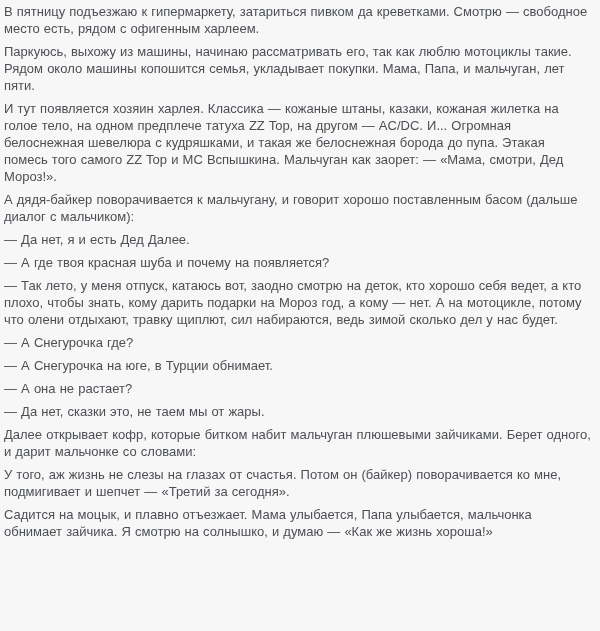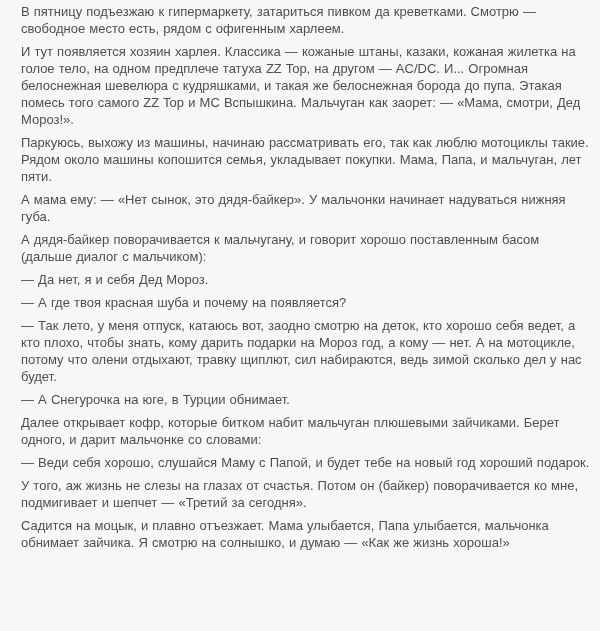--- a/index.html
+++ b/index.html
@@ -11,42 +11,43 @@
     font-family: "Liberation Sans", "DejaVu Sans", sans-serif;
   }
   .page {
     width: 600px;
     height: 631px;
     box-sizing: border-box;
     background: #f7f7f7;
     overflow: hidden;
   }
   .story {
-    padding: 3px 9px 0 21px;
+    padding: 3px 9px 0 4px;
     color: #4c4f54;
     font-size: 13px;
     line-height: 17px;
   }
   .story p {
     margin: 0 0 6px 0;
     word-spacing: 0.5px;
   }
 </style>
 </head>
 <body>
 
 <div class="page">
   <div class="story">
     <p>В пятницу подъезжаю к гипермаркету, затариться пивком да креветками. Смотрю — свободное место есть, рядом с офигенным харлеем.</p>
+    <p>Паркуюсь, выхожу из машины, начинаю рассматривать его, так как люблю мотоциклы такие. Рядом около машины копошится семья, укладывает покупки. Мама, Папа, и мальчуган, лет пяти.</p>
     <p>И тут появляется хозяин харлея. Классика — кожаные штаны, казаки, кожаная жилетка на голое тело, на одном предплече татуха ZZ Top, на другом — AC/DC. И... Огромная белоснежная шевелюра с кудряшками, и такая же белоснежная борода до пупа. Этакая помесь того самого ZZ Top и МС Вспышкина. Мальчуган как заорет: — «Мама, смотри, Дед Мороз!».</p>
-    <p>Паркуюсь, выхожу из машины, начинаю рассматривать его, так как люблю мотоциклы такие. Рядом около машины копошится семья, укладывает покупки. Мама, Папа, и мальчуган, лет пяти.</p>
-    <p>А мама ему: — «Нет сынок, это дядя-байкер». У мальчонки начинает надуваться нижняя губа.</p>
     <p>А дядя-байкер поворачивается к мальчугану, и говорит хорошо поставленным басом (дальше диалог с мальчиком):</p>
-    <p>— Да нет, я и себя Дед Мороз.</p>
+    <p>— Да нет, я и есть Дед Далее.</p>
     <p>— А где твоя красная шуба и почему на появляется?</p>
     <p>— Так лето, у меня отпуск, катаюсь вот, заодно смотрю на деток, кто хорошо себя ведет, а кто плохо, чтобы знать, кому дарить подарки на Мороз год, а кому — нет. А на мотоцикле, потому что олени отдыхают, травку щиплют, сил набираются, ведь зимой сколько дел у нас будет.</p>
+    <p>— А Снегурочка где?</p>
     <p>— А Снегурочка на юге, в Турции обнимает.</p>
+    <p>— А она не растает?</p>
+    <p>— Да нет, сказки это, не таем мы от жары.</p>
     <p>Далее открывает кофр, которые битком набит мальчуган плюшевыми зайчиками. Берет одного, и дарит мальчонке со словами:</p>
-    <p>— Веди себя хорошо, слушайся Маму с Папой, и будет тебе на новый год хороший подарок.</p>
     <p>У того, аж жизнь не слезы на глазах от счастья. Потом он (байкер) поворачивается ко мне, подмигивает и шепчет — «Третий за сегодня».</p>
     <p>Садится на моцык, и плавно отъезжает. Мама улыбается, Папа улыбается, мальчонка обнимает зайчика. Я смотрю на солнышко, и думаю — «Как же жизнь хороша!»</p>
   </div>
 </div>
 
 </body></html>

